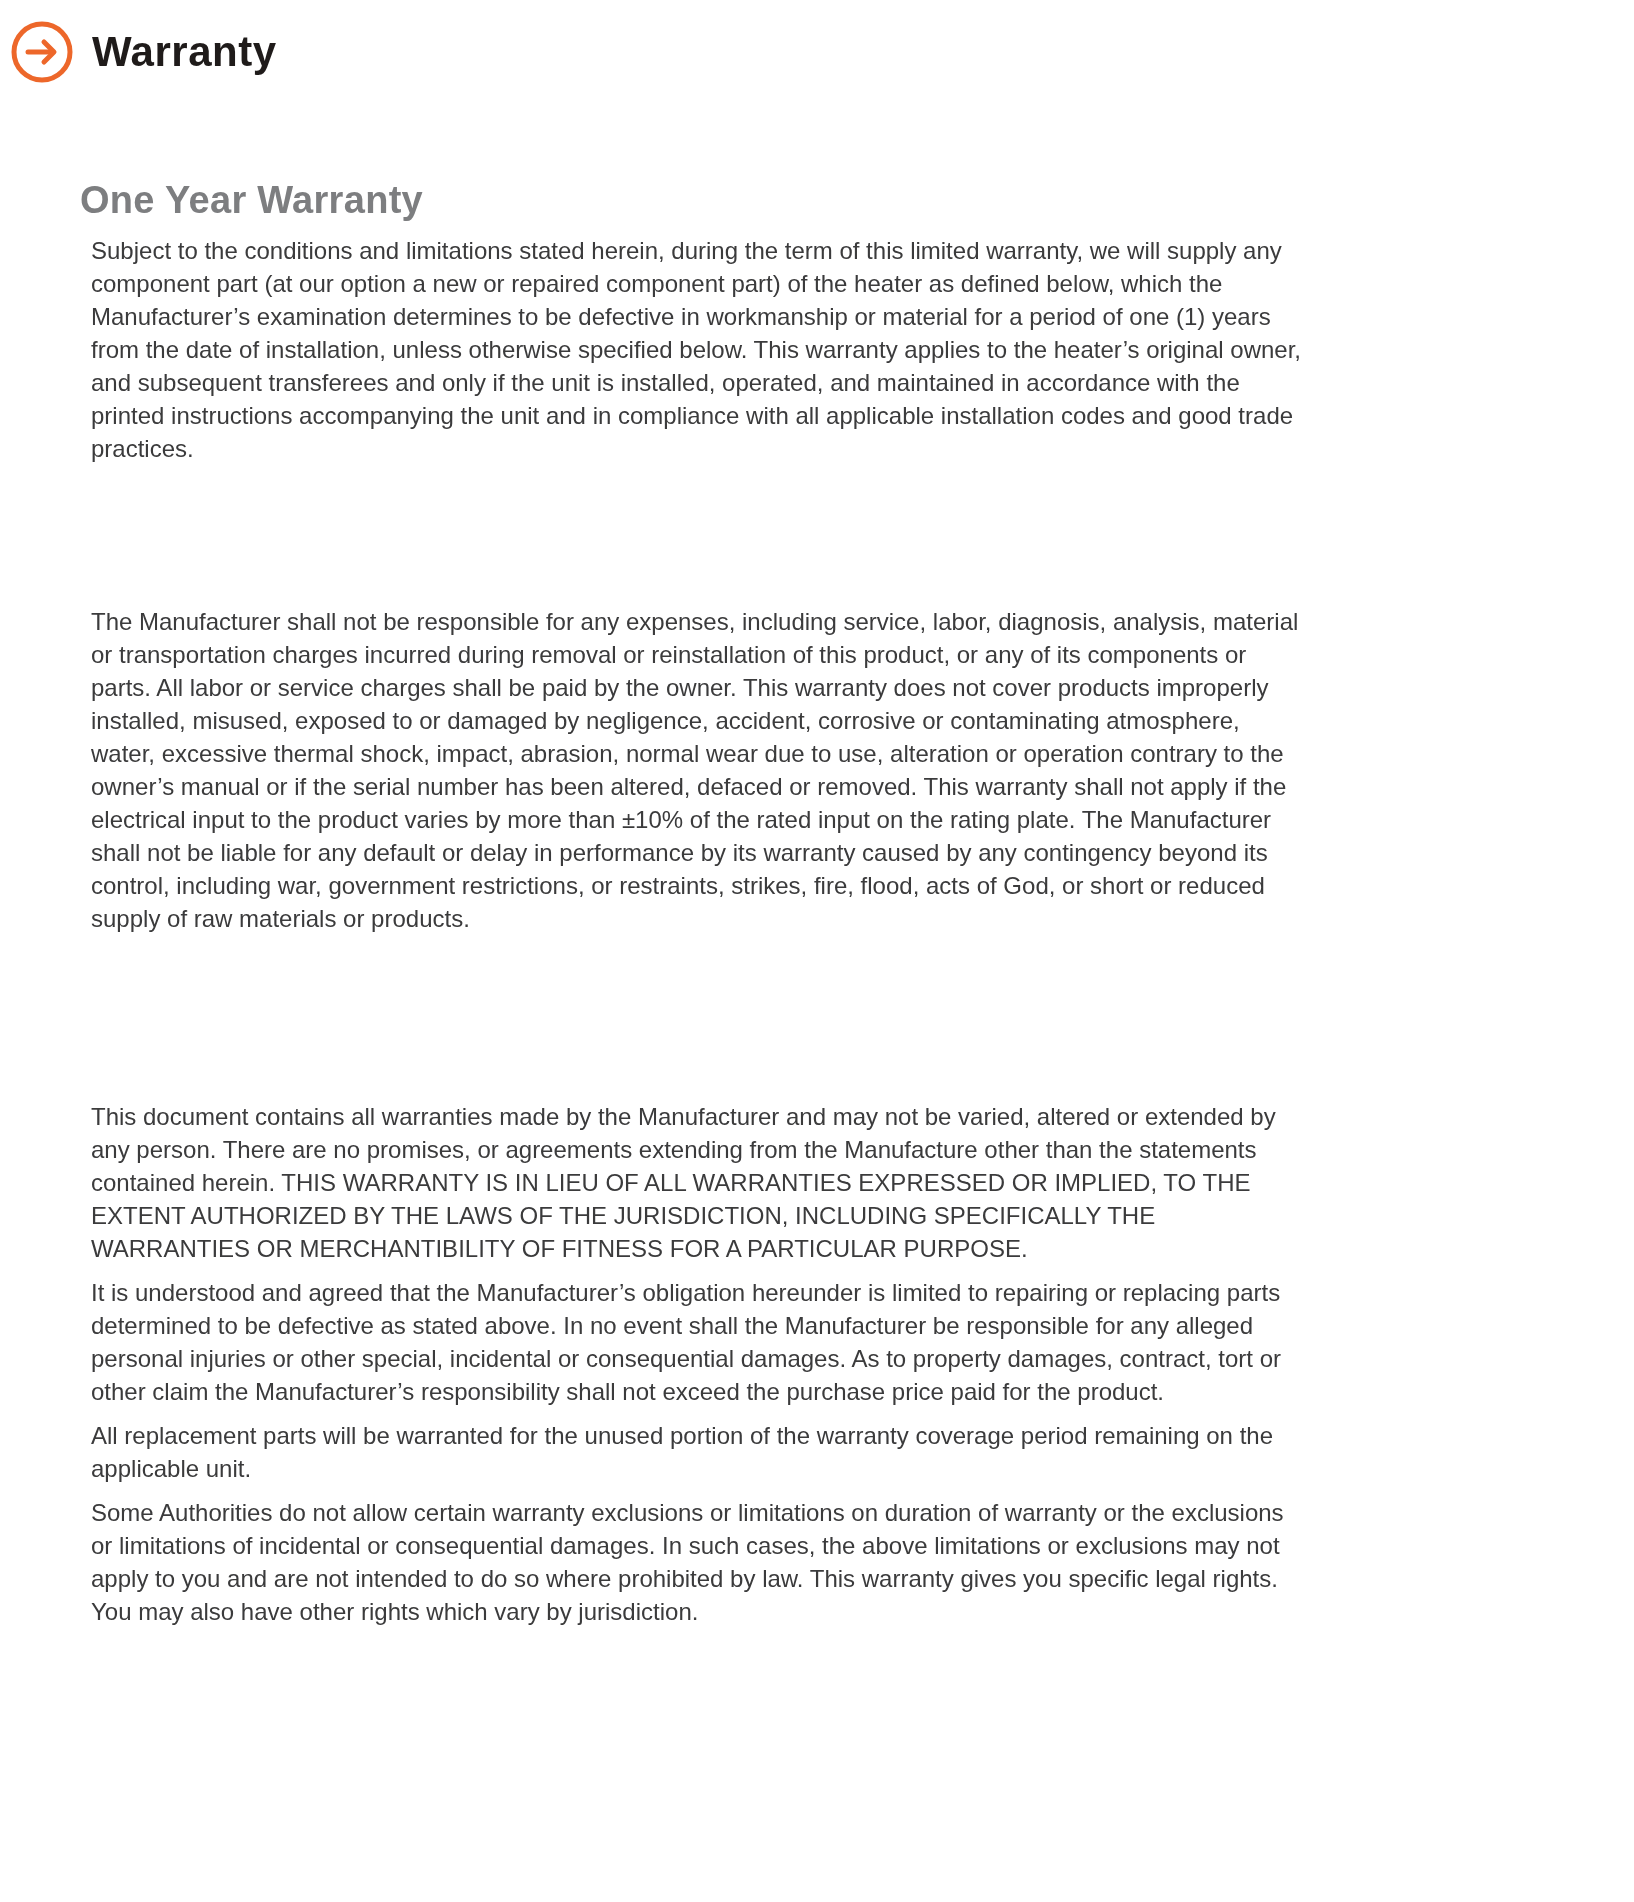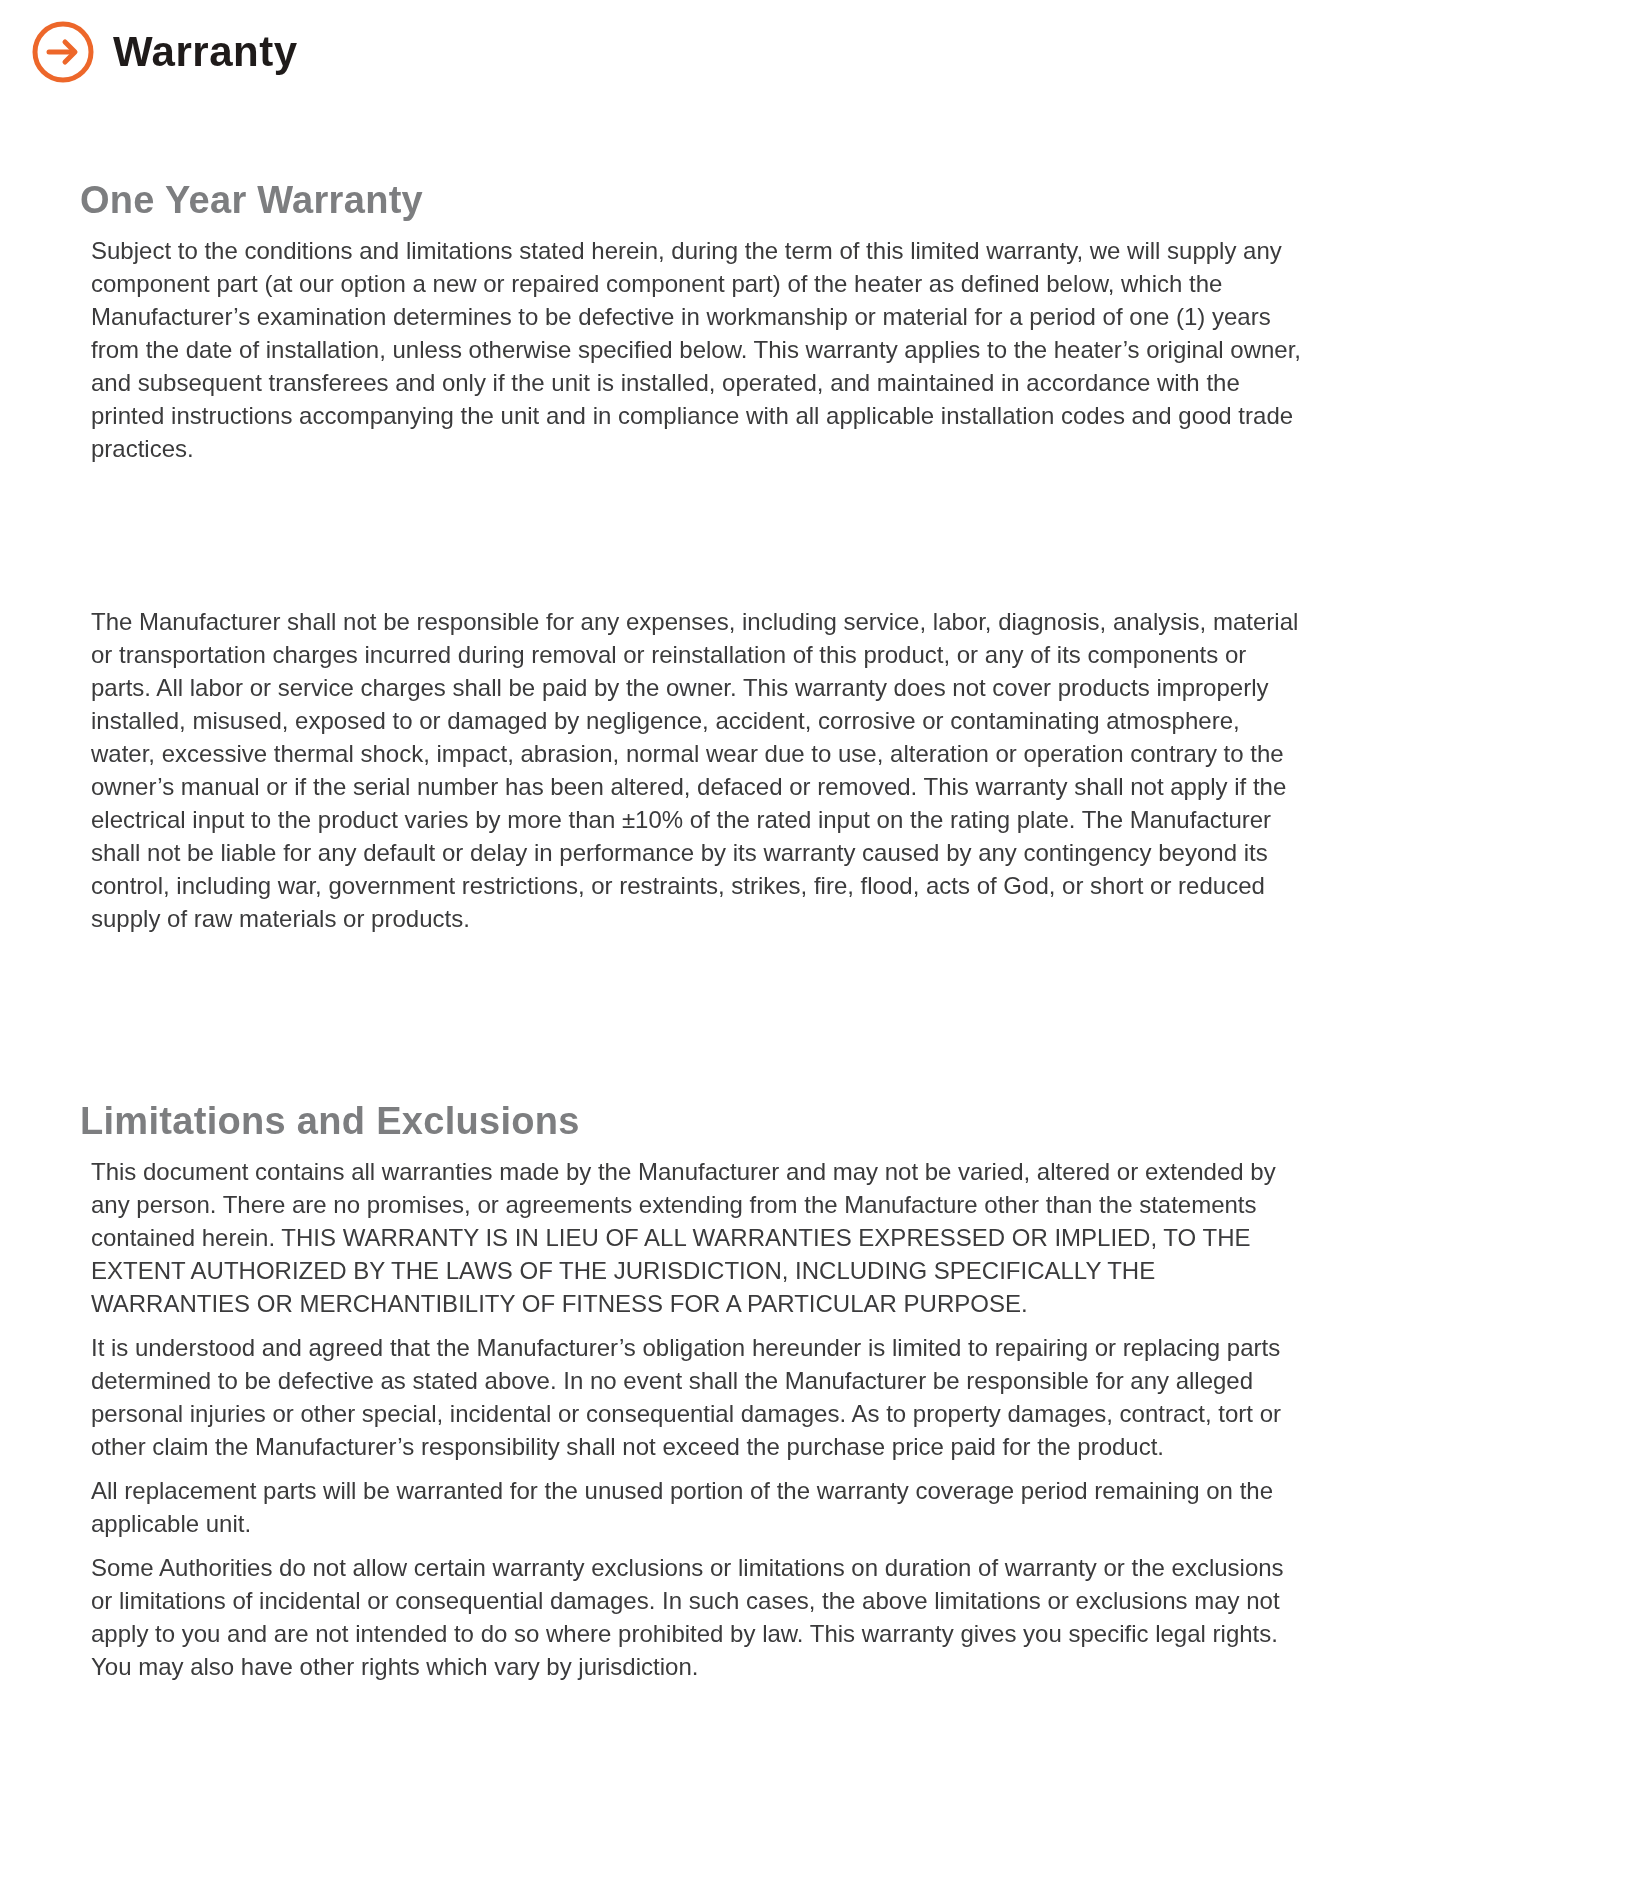--- a/index.html
+++ b/index.html
@@ -14,21 +14,20 @@
     background: #ffffff;
     font-family: "Liberation Sans", sans-serif;
     color: #3b3b3c;
     overflow: hidden;
     box-sizing: border-box;
   }
   .doc-header {
     display: flex;
     align-items: center;
     padding: 20px 8px 0 10px;
-    margin-left: 21px;
   }
   .doc-header .icon-wrap {
     width: 64px;
     height: 64px;
     flex: 0 0 auto;
   }
   .doc-title {
     margin: 0 0 0 18px;
     font-size: 42px;
     font-weight: bold;
@@ -82,21 +81,20 @@
     <div class="section section-1">
       <h2 class="section-heading">One Year Warranty</h2>
       <p>Subject to the conditions and limitations stated herein, during the term of this limited warranty, we will supply any component part (at our option a new or repaired component part) of the heater as defined below, which the Manufacturer’s examination determines to be defective in workmanship or material for a period of one (1) years from the date of installation, unless otherwise specified below. This warranty applies to the heater’s original owner, and subsequent transferees and only if the unit is installed, operated, and maintained in accordance with the printed instructions accompanying the unit and in compliance with all applicable installation codes and good trade practices.</p>
     </div>
 
     <div class="section section-2">
       <p>The Manufacturer shall not be responsible for any expenses, including service, labor, diagnosis, analysis, material or transportation charges incurred during removal or reinstallation of this product, or any of its components or parts.  All labor or service charges shall be paid by the owner.  This warranty does not cover products improperly installed, misused, exposed to or damaged by negligence, accident, corrosive or contaminating atmosphere, water, excessive thermal shock, impact, abrasion, normal wear due to use, alteration or operation contrary to the owner’s manual or if the serial number has been altered, defaced or removed.  This warranty shall not apply if the electrical input to the product varies by more than ±10% of the rated input on the rating plate.  The Manufacturer shall not be liable for any default or delay in performance by its warranty caused by any contingency beyond its control, including war, government restrictions, or restraints, strikes, fire, flood, acts of God, or short or reduced supply of raw materials or products.</p>
     </div>
 
     <div class="section section-3">
-      <h2 class="section-heading">Limitations and Exclusions</h2>
       <p>This document contains all warranties made by the Manufacturer and may not be varied, altered or extended by any person.  There are no promises, or agreements extending from the Manufacture other than the statements contained herein.  THIS WARRANTY IS IN LIEU OF ALL WARRANTIES EXPRESSED OR IMPLIED, TO THE EXTENT AUTHORIZED BY THE LAWS OF THE JURISDICTION, INCLUDING SPECIFICALLY THE WARRANTIES OR MERCHANTIBILITY OF FITNESS FOR A PARTICULAR PURPOSE.</p>
       <p>It is understood and agreed that the Manufacturer’s obligation hereunder is limited to repairing or replacing parts determined to be defective as stated above. In no event shall the Manufacturer be responsible for any alleged personal injuries or other special, incidental or consequential damages. As to property damages, contract, tort or other claim the Manufacturer’s responsibility shall not exceed the purchase price paid for the product.</p>
       <p>All replacement parts will be warranted for the unused portion of the warranty coverage period remaining on the applicable unit.</p>
       <p>Some Authorities do not allow certain warranty exclusions or limitations on duration of warranty or the exclusions or limitations of incidental or consequential damages.  In such cases, the above limitations or exclusions may not apply to you and are not intended to do so where prohibited by law.  This warranty gives you specific legal rights.  You may also have other rights which vary by jurisdiction.</p>
     </div>
 
   </div>
 </div>
 
 </body></html>

